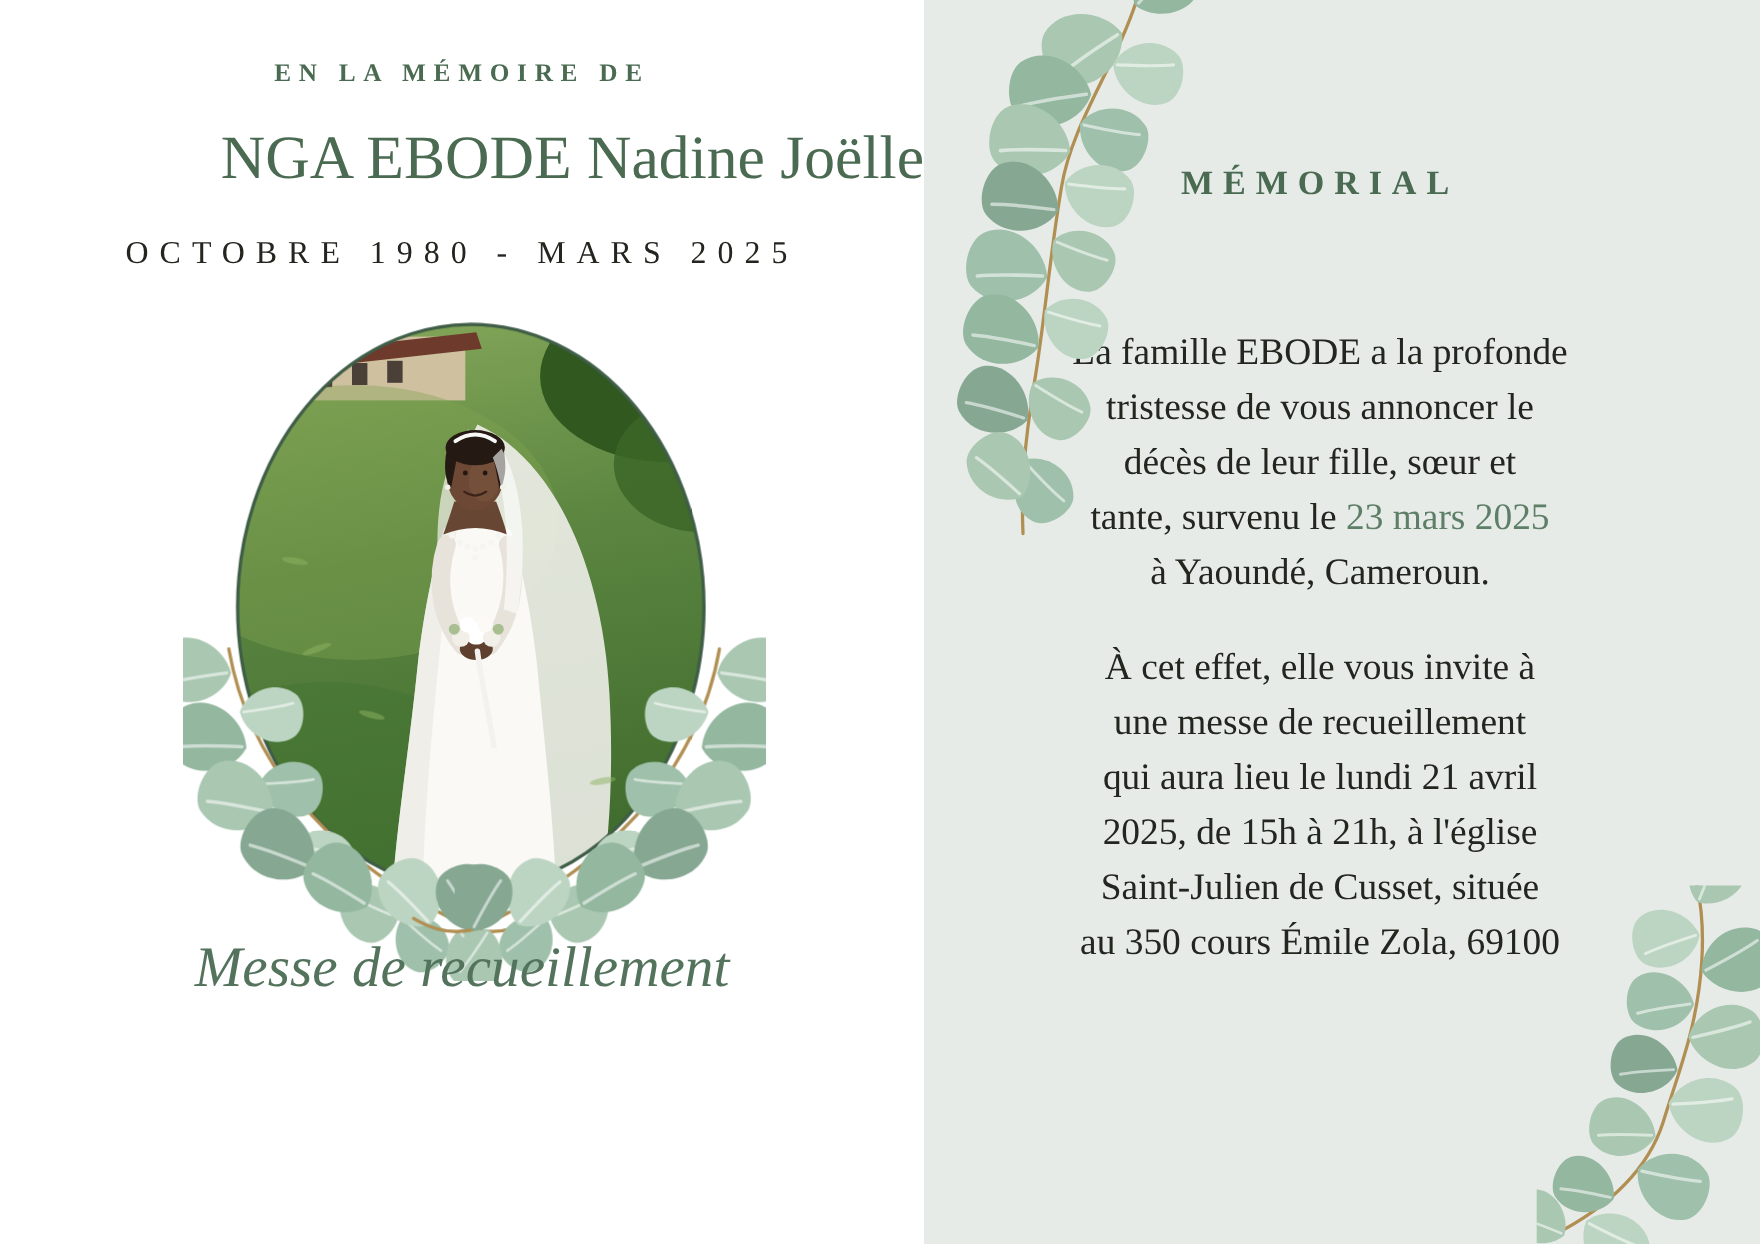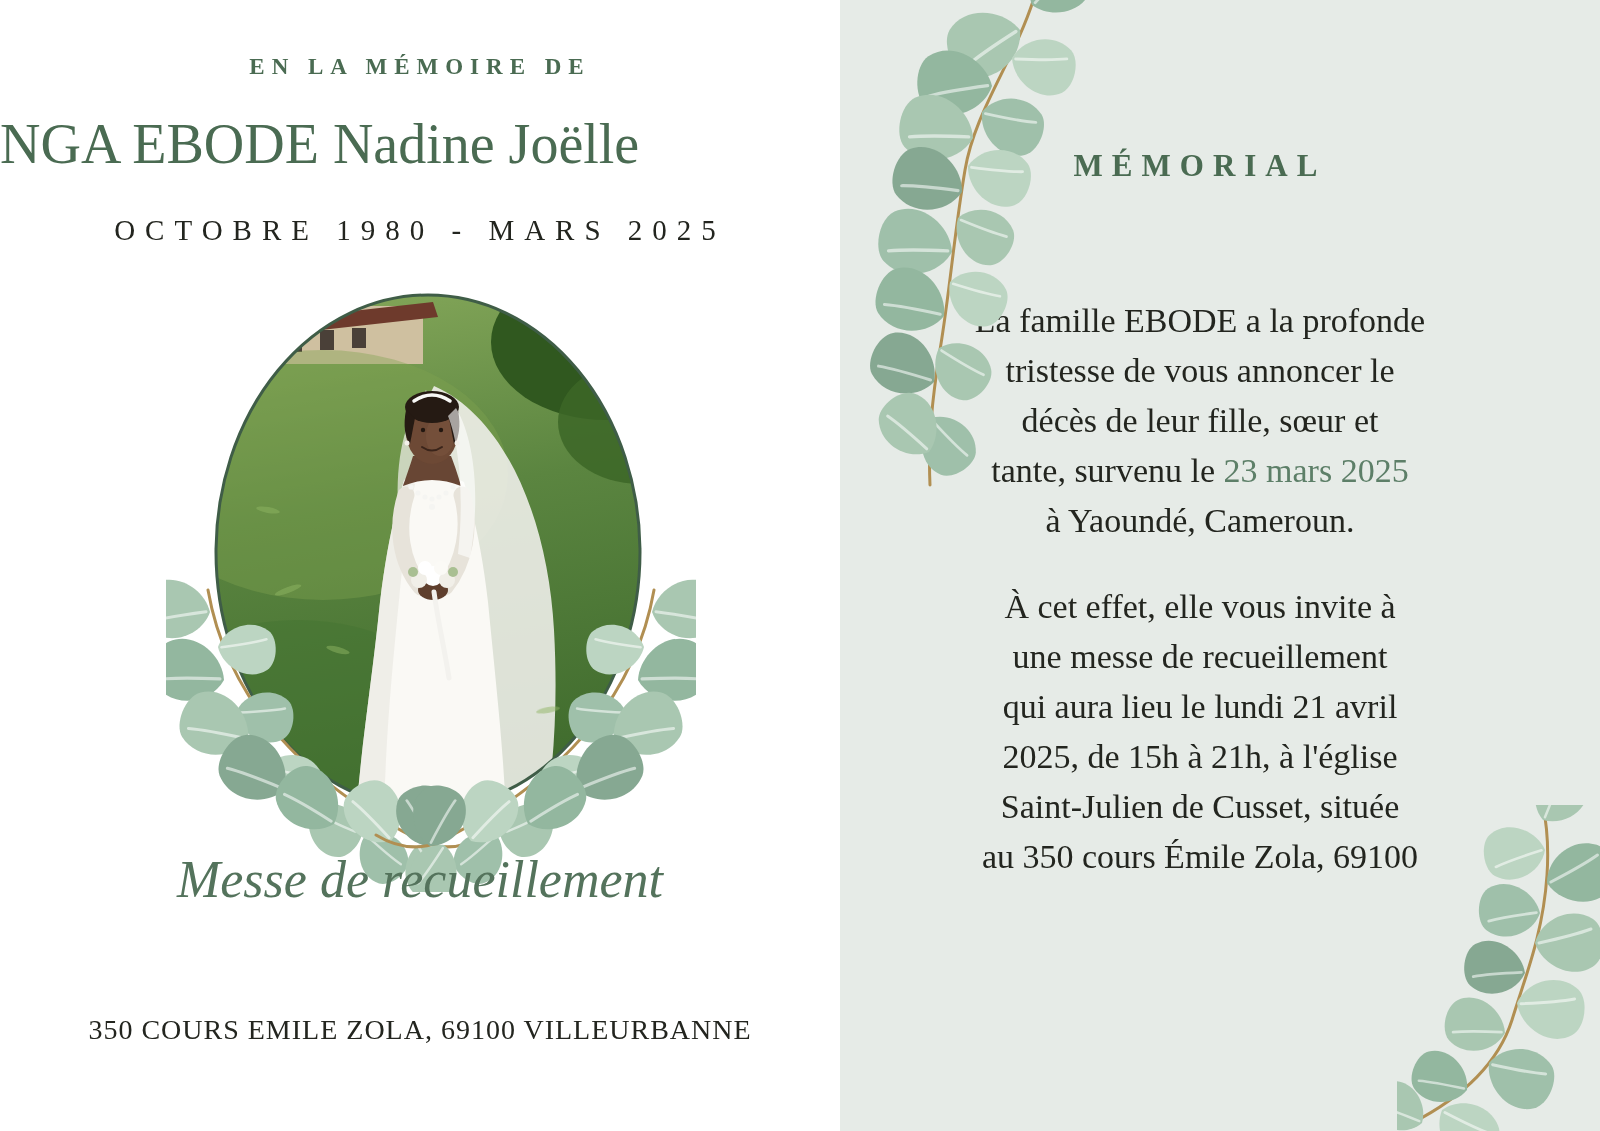--- a/index.html
+++ b/index.html
@@ -6,21 +6,21 @@
   #card{
     position:relative;width:1600px;height:1131px;overflow:hidden;
     font-family:"Liberation Serif", serif;background:#ffffff;
   }
   
   .panel-left{position:absolute;left:0;top:0;width:840px;height:792px;background:#ffffff;}
   .panel-right{position:absolute;left:840px;top:0;width:760px;height:1131px;background:var(--panel-bg,#e6ebe7);}
   
   .eyebrow{position:absolute;left:0;top:54px;width:840px;text-align:center;
     font-size:23px;font-weight:700;letter-spacing:7px;color:var(--accent-green,#4a6b52);}
-  .deceased-name{position:absolute;left:0;top:112px;width:840px;text-align:left;
+  .deceased-name{position:absolute;left:0;top:112px;width:840px;text-align:right;
     font-size:56px;font-weight:400;color:var(--accent-green,#4a6b52);}
   .life-dates{position:absolute;left:0;top:214px;width:840px;text-align:center;
     font-size:29px;letter-spacing:10px;color:var(--text-dark,#23251f);}
   .event-title{position:absolute;left:0;top:850px;width:840px;text-align:center;
     font-size:52px;font-style:italic;color:var(--event-green,#54735c);}
   .event-datetime{position:absolute;left:50%;top:940px;transform:translateX(-50%);
     background:var(--date-box-bg,#d2dcd7);padding:12px 38px;white-space:nowrap;
     font-size:31px;letter-spacing:1px;color:var(--text-dark,#23251f);}
   .event-address{position:absolute;left:0;top:1014px;width:840px;text-align:center;
     font-size:28px;letter-spacing:1px;color:var(--text-dark,#23251f);}
@@ -164,21 +164,20 @@
         <use href="#leaf" class="lf2" transform="translate(168,272) rotate(225) scale(2.0)"></use>
         <use href="#leaf" class="lf5" transform="translate(200,282) rotate(55) scale(1.6)"></use>
         <use href="#leaf" class="lf3" transform="translate(225,289) rotate(240) scale(1.9)"></use>
         <use href="#leaf" class="lf1" transform="translate(252,293) rotate(70) scale(1.6)"></use>
         <use href="#leaf" class="lf4" transform="translate(266,294) rotate(255) scale(1.8)"></use>
       </g>
       <use href="#wreath-half" transform="translate(530,0) scale(-1,1)"></use>
     </svg>
 
     <div class="event-title">Messe de recueillement</div>
-    <div class="event-address">350 COURS EMILE ZOLA, 69100 VILLEURBANNE</div>
   </div>
 
   <div class="panel-right">
     <div class="rp-heading">MÉMORIAL</div>
 
     <div class="rp-para rp-para-1">
       <div>La famille EBODE a la profonde</div>
       <div>tristesse de vous annoncer le</div>
       <div>décès de leur fille, sœur et</div>
       <div><span>tante, survenu le </span><span class="hl">23 mars 2025</span></div>

